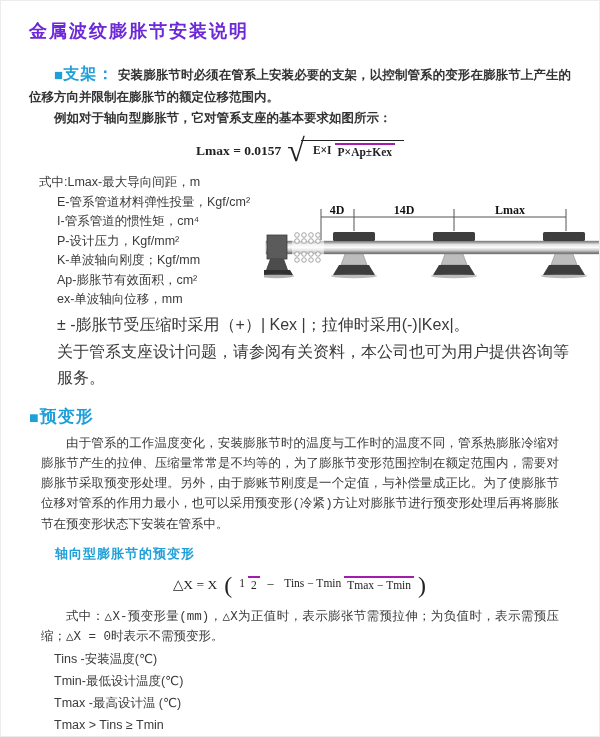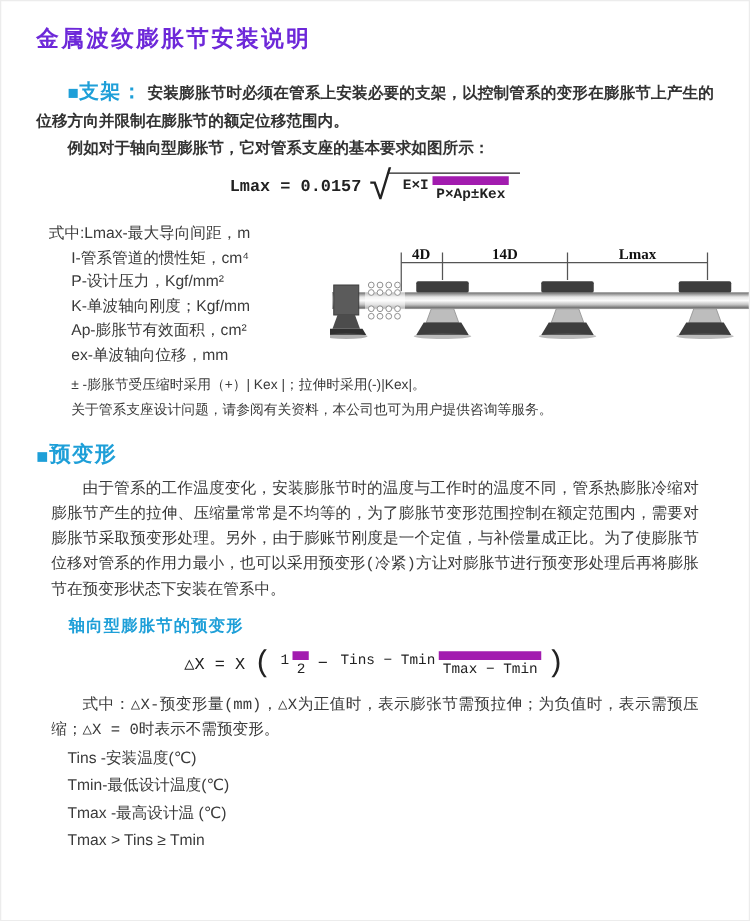--- a/index.html
+++ b/index.html
@@ -21,41 +21,41 @@
   .section-heading{
     color:#1e9fd8;font-weight:bold;font-size:17px;margin:14px 0 6px 0;letter-spacing:1px;
   }
   .sub-heading{
     color:#1e9fd8;font-weight:bold;font-size:13px;margin:10px 0 8px 0;
     padding-left:2em;letter-spacing:1px;
   }
   
   .formula{
     display:flex;justify-content:center;align-items:center;
-    font-family:Liberation Mono, monospace;
+    font-family:Liberation Serif, serif;
     font-size:13.5px;color:#222;margin:10px 0;
   }
   .formula.bold{font-weight:bold;}
   .f-lhs{margin-right:6px;}
   .frac{display:inline-flex;text-align:center;
     font-size:11.5px;line-height:1.35;vertical-align:middle;margin:0 3px;}
-  .frac .den{border-top:7px solid #a21caf;padding:0 3px;}
+  .frac .den{border-top:2px solid #a21caf;padding:0 3px;}
   .frac .num{padding:0 3px;}
   .sqrt{display:inline-flex;align-items:center;}
   .sqrt-sign{font-size:32px;font-weight:normal;line-height:0.8;margin-right:-4px;}
   .radicand{border-top:1.4px solid #222;padding:2px 6px 0 6px;display:inline-block;}
   .big-paren{font-size:24px;font-weight:normal;line-height:1;margin:0 1px;}
   .f-minus{margin:0 4px;}
   
   .defs-row{display:flex;margin-top:4px;align-items:center;}
   .defs{flex:0 0 235px;}
   .def-line{font-size:12.5px;line-height:19.5px;padding-left:28px;white-space:nowrap;}
   .def-line.first{padding-left:10px;}
   .diagram-wrap{margin-top:24px;}
-  .note-line{font-size:11px;line-height:1.6;padding-left:28px;margin:2px 0;}
+  .note-line{font-size:16px;line-height:1.6;padding-left:28px;margin:2px 0;}
   .list-line{font-size:12.5px;line-height:1.5;padding-left:2em;margin:3px 0;}
   .wrap-para{font-size:12.5px;line-height:1.62;text-align:justify;margin:2px 12px;font-family:Liberation Mono, monospace;}
 </style>
 </head>
 <body>
 
 <div class="page">
 
   <h1 class="doc-title">金属波纹膨胀节安装说明</h1>
 
@@ -74,20 +74,21 @@
           <span class="num">E×I</span>
           <span class="den">P×Ap±Kex</span>
         </span>
       </span>
     </span>
   </div>
 
   <div class="defs-row">
     <div class="defs">
       <div class="def-line first">式中:Lmax-最大导向间距，m</div>
+      <div class="def-line">E-管系管道材料弹性投量，Kgf/cm²</div>
       <div class="def-line">I-管系管道的惯性矩，cm⁴</div>
       <div class="def-line">P-设计压力，Kgf/mm²</div>
       <div class="def-line">K-单波轴向刚度；Kgf/mm</div>
       <div class="def-line">Ap-膨胀节有效面积，cm²</div>
       <div class="def-line">ex-单波轴向位移，mm</div>
     </div>
     <div class="diagram-wrap">
       <svg width="352" height="96" viewBox="0 0 352 96">
         <defs>
           <linearGradient id="pg" x1="0" y1="0" x2="0" y2="1">

